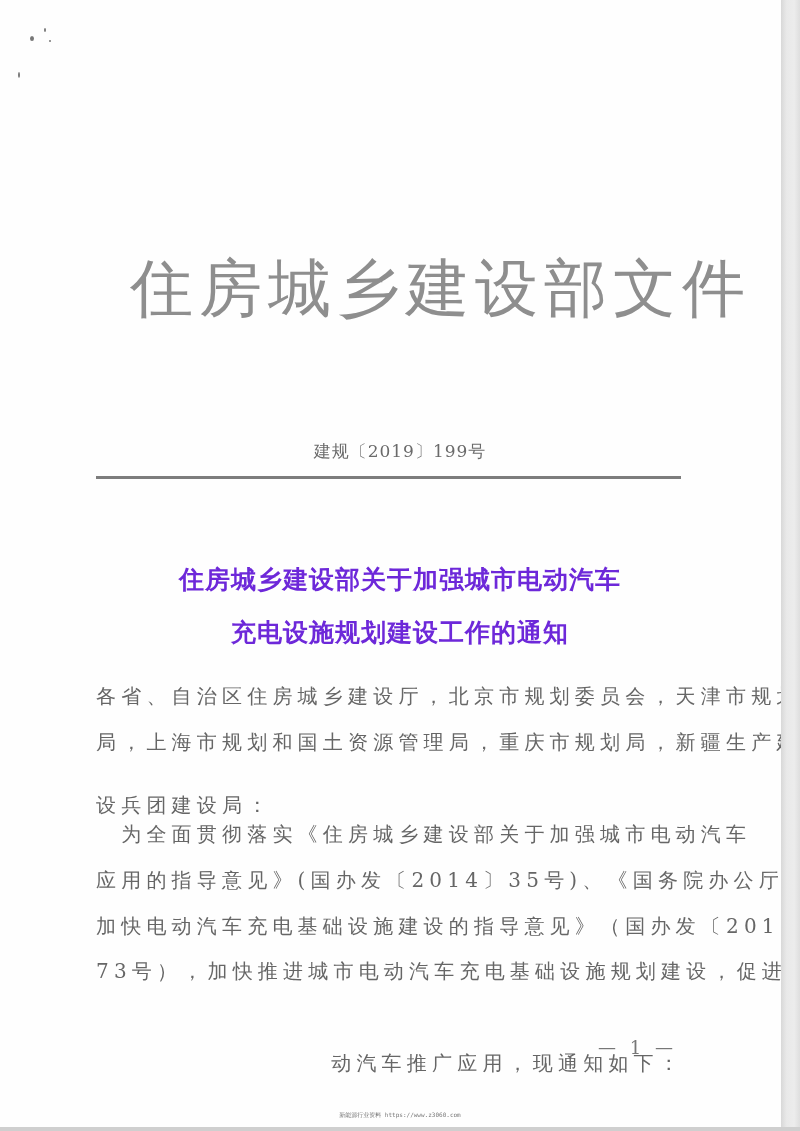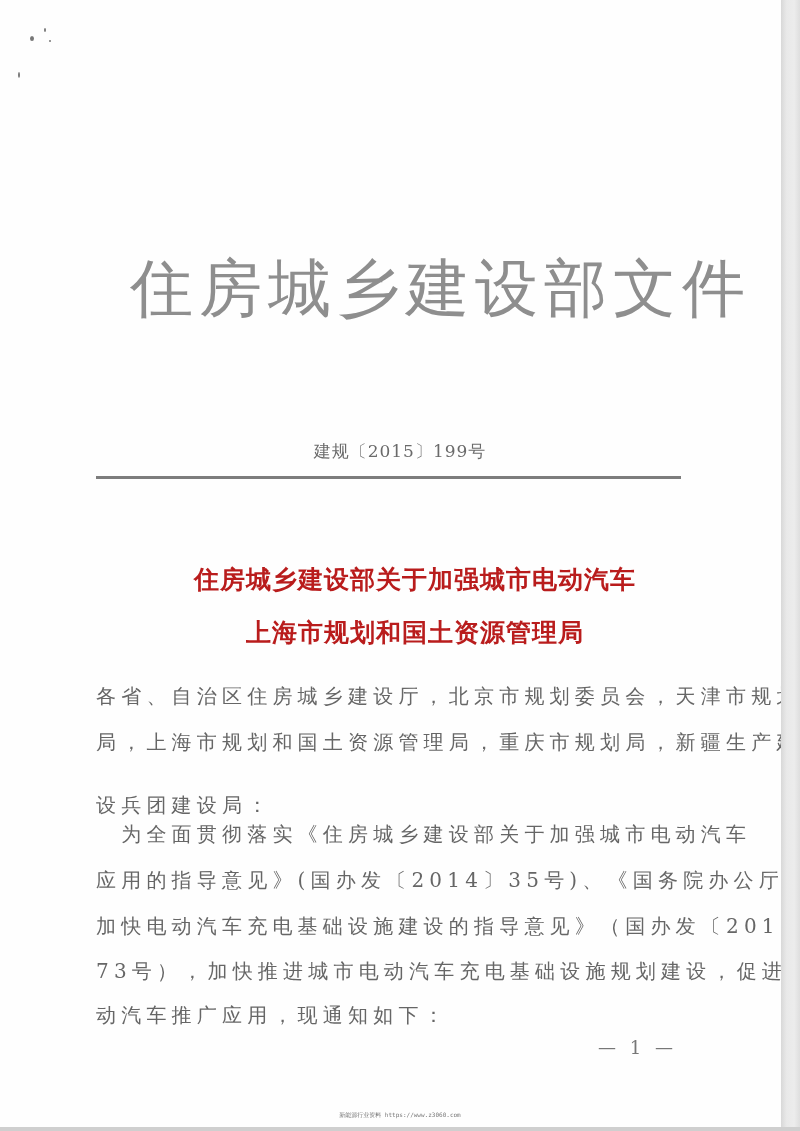--- a/index.html
+++ b/index.html
@@ -21,22 +21,22 @@
     font-size:63px; letter-spacing:6px; color:#8e8e8e; white-space:nowrap;
     font-family:"DejaVu Serif","Liberation Serif",serif; font-weight:normal;
     text-align:center;
   }
   .docnum {
     position:absolute; left:250px; top:440px; width:300px; text-align:center;
     font-size:17px; color:#6a6a6a; letter-spacing:1px;
   }
   .redline { position:absolute; left:96px; top:476px; width:585px; height:3px; background:#7d7d7d; }
   .title {
-    position:absolute; left:115px; width:600px; text-align:center;
-    font-size:25px; font-weight:bold; color:#b91c1c; letter-spacing:1px;
+    position:absolute; left:100px; width:600px; text-align:center;
+    font-size:25px; font-weight:bold; color:#6d28d9; letter-spacing:1px;
   }
   .t1 { top:563px; }
   .t2 { top:616px; }
   .body-line {
     position:absolute; left:96px; width:588px; font-size:20px; color:#666;
     letter-spacing:5.2px; white-space:nowrap;
   }
   .page-num { position:absolute; left:598px; top:1037px; font-size:18px; color:#777; letter-spacing:4px; }
   .footer {
     position:absolute; left:300px; top:1111px; width:200px; text-align:center;
@@ -46,34 +46,34 @@
 </head>
 <body>
 
 <div class="page">
   <div class="speck" style="left:30px;top:36px;width:4px;height:5px;"></div>
   <div class="speck" style="left:44px;top:28px;width:2px;height:4px;"></div>
   <div class="speck" style="left:49px;top:40px;width:2px;height:2px;"></div>
   <div class="speck" style="left:18px;top:72px;width:2px;height:6px;"></div>
 
   <div class="masthead">住房城乡建设部文件</div>
-  <div class="docnum">建规〔2015〕199号</div>
+  <div class="docnum">建规〔2019〕199号</div>
   <div class="redline"></div>
 
   <div class="title t1">住房城乡建设部关于加强城市电动汽车</div>
-  <div class="title t2">上海市规划和国土资源管理局</div>
+  <div class="title t2">充电设施规划建设工作的通知</div>
 
   <div class="body-line" style="top:683px;">各省、自治区住房城乡建设厅，北京市规划委员会，天津市规划</div>
   <div class="body-line" style="top:729px;">局，上海市规划和国土资源管理局，重庆市规划局，新疆生产建</div>
   <div class="body-line" style="top:792px;">设兵团建设局：</div>
 
   <div class="body-line" style="top:821px;">　为全面贯彻落实《住房城乡建设部关于加强城市电动汽车</div>
   <div class="body-line" style="top:867px;">应用的指导意见》(国办发〔2014〕35号)、《国务院办公厅关于</div>
   <div class="body-line" style="top:913px;">加快电动汽车充电基础设施建设的指导意见》（国办发〔2015〕</div>
   <div class="body-line" style="top:958px;">73号），加快推进城市电动汽车充电基础设施规划建设，促进电</div>
-  <div class="body-line" style="top:1002px;">动汽车推广应用，现通知如下：</div>
+  <div class="body-line" style="top:1050px;text-align:right;">动汽车推广应用，现通知如下：</div>
 
   <div class="page-num">— 1 —</div>
   <div class="footer">新能源行业资料 https://www.z3060.com</div>
 </div>
 
 <div class="right-strip"></div>
 <div class="bottom-edge"></div>
 
 </body></html>

